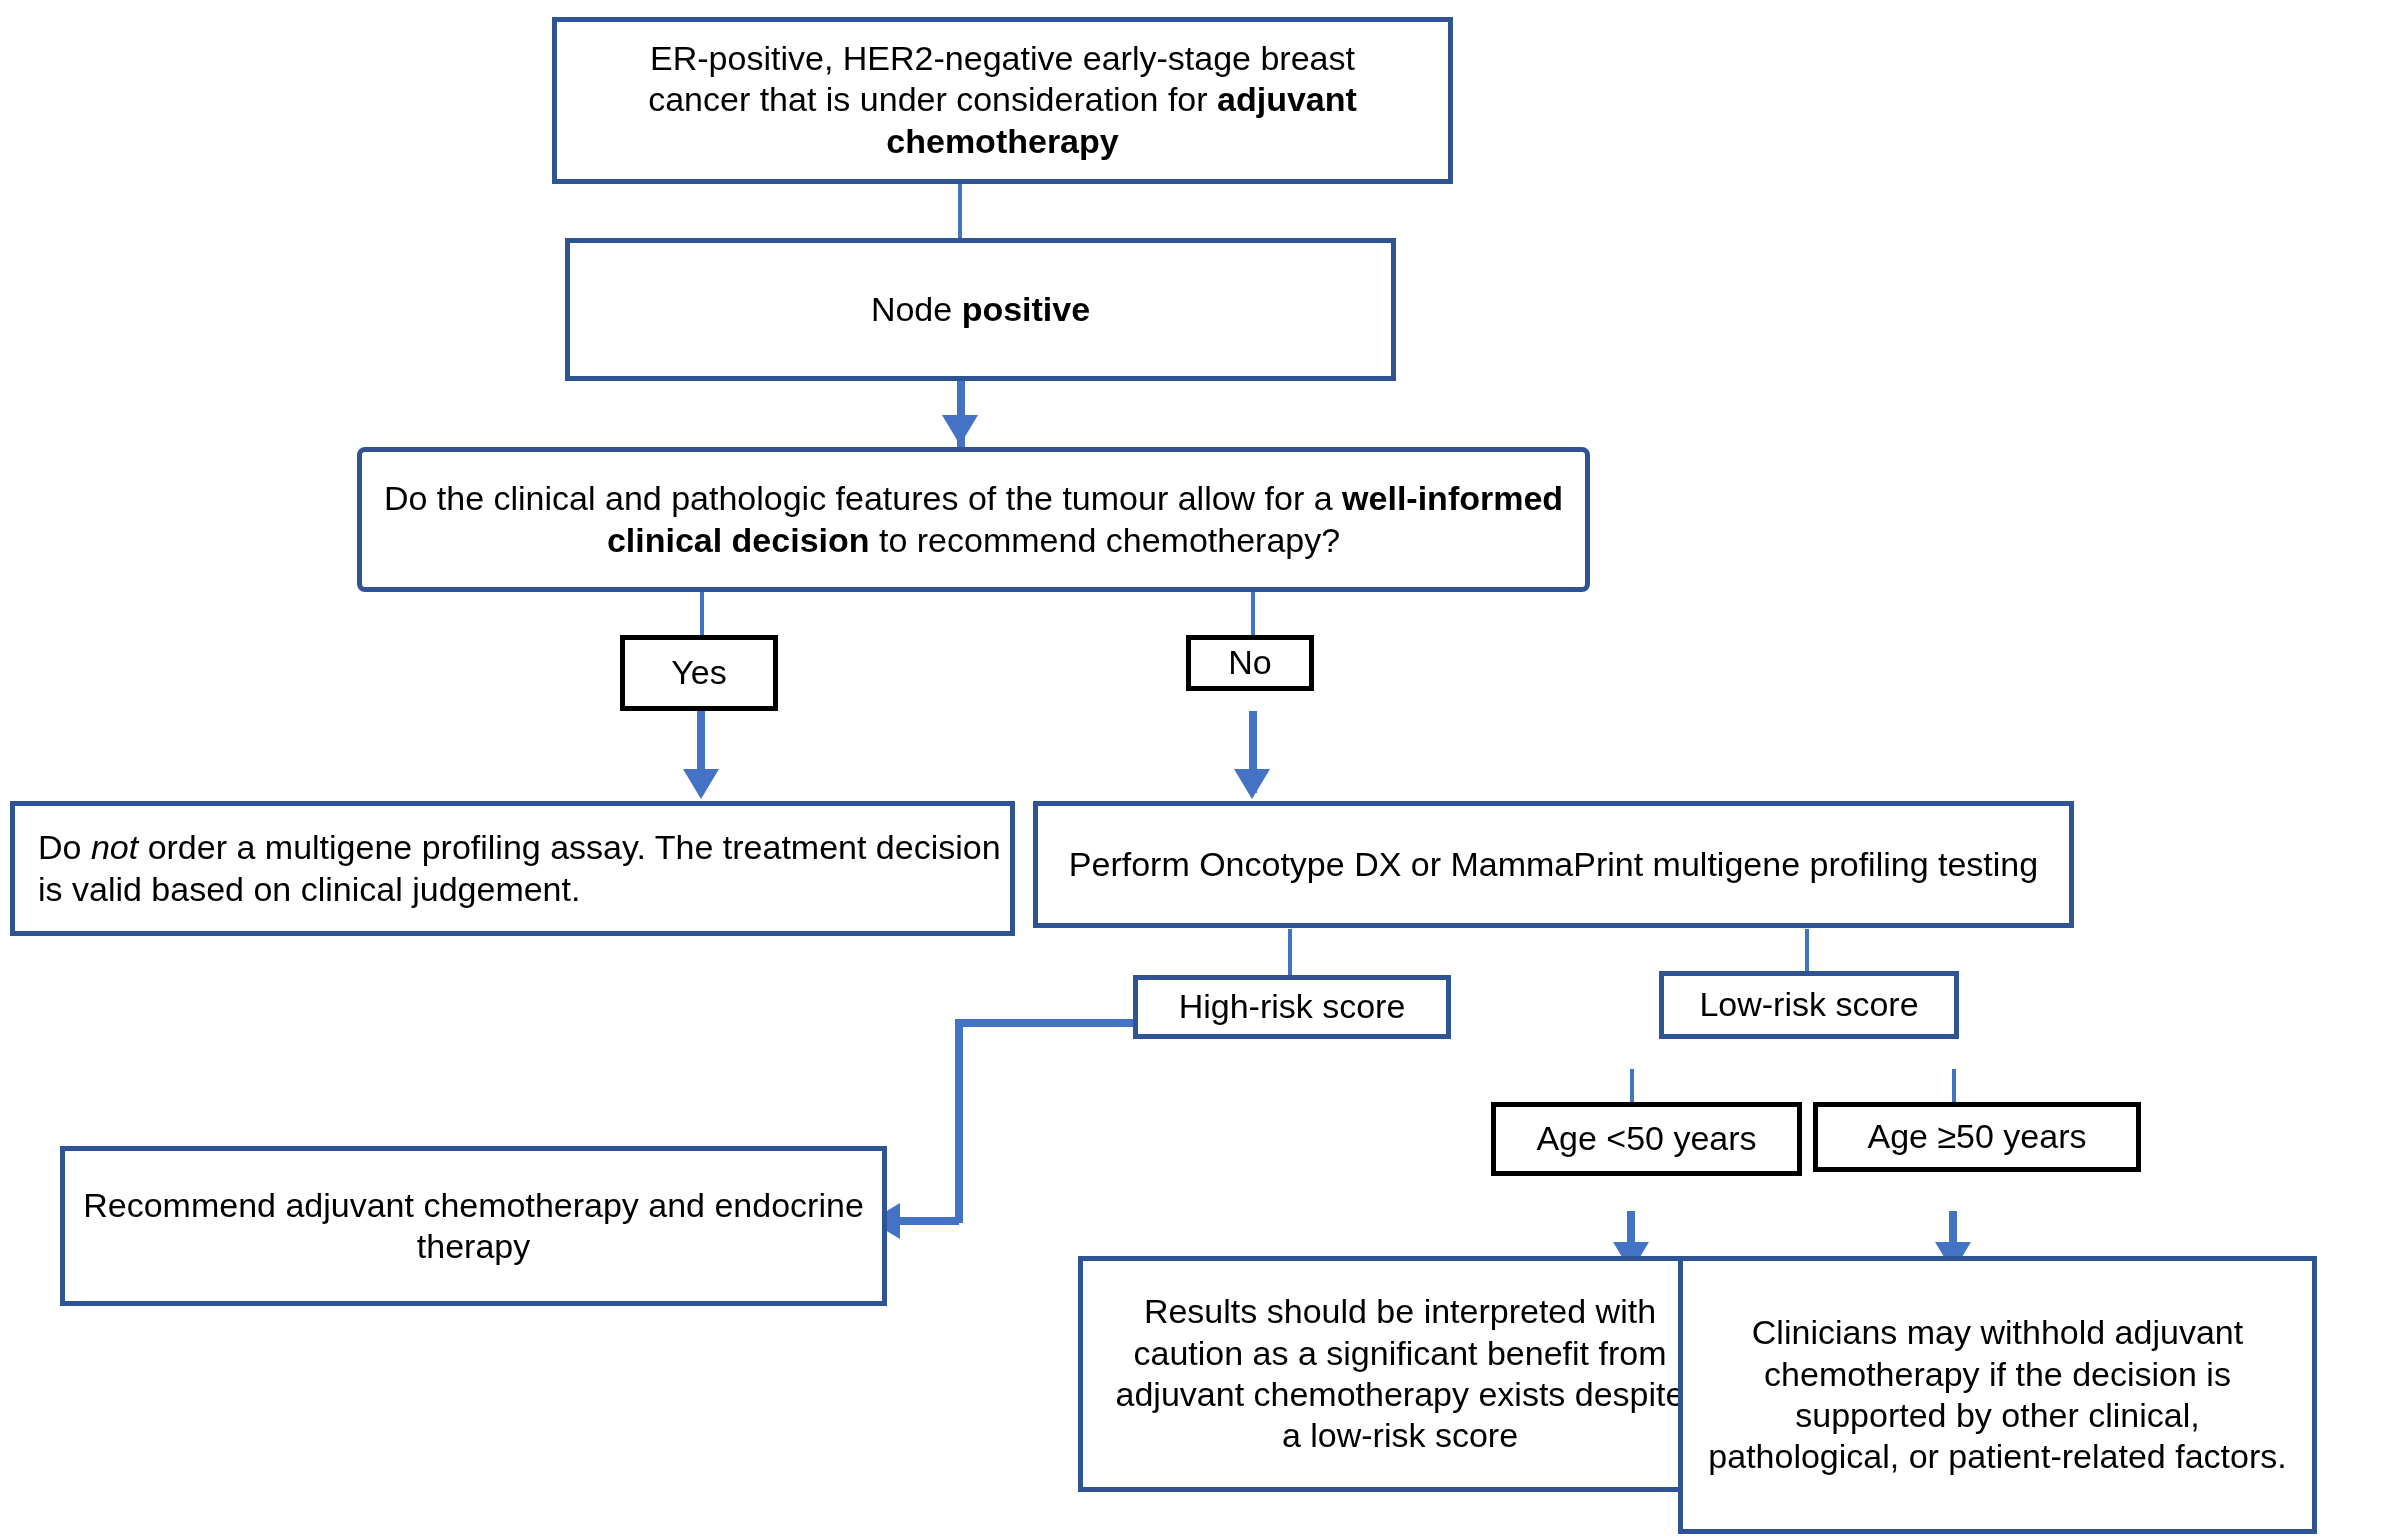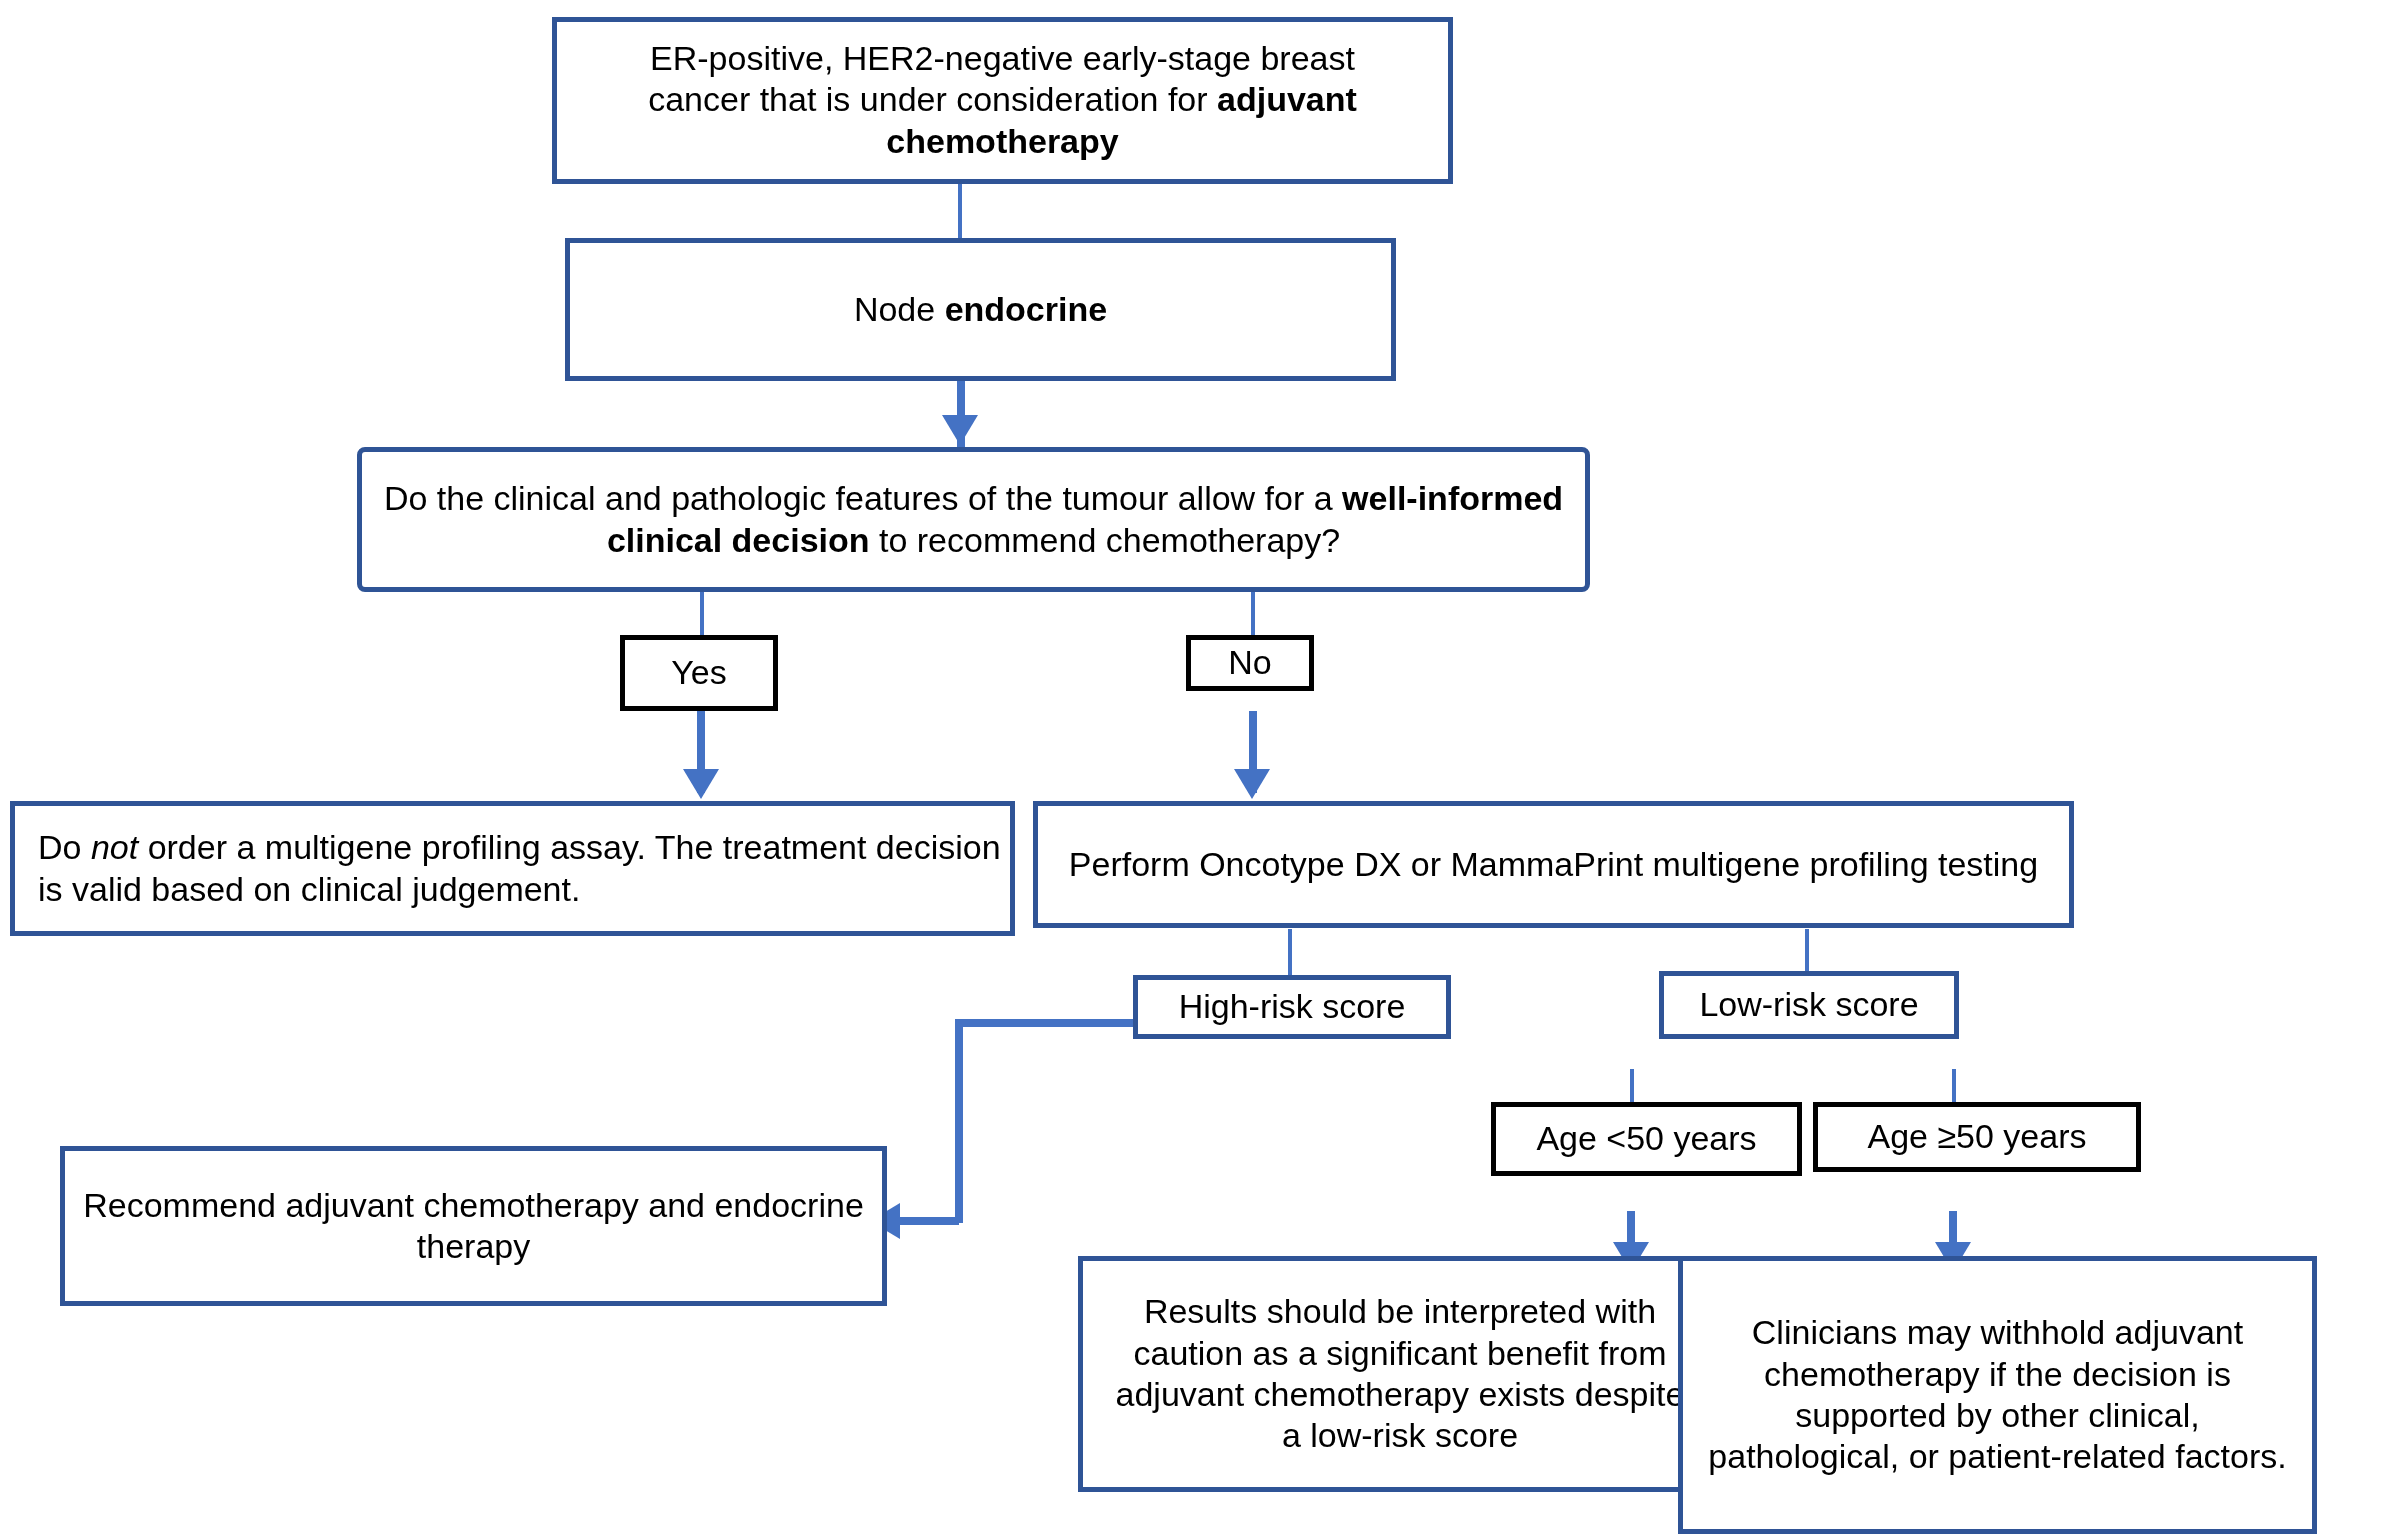--- a/index.html
+++ b/index.html
@@ -108,21 +108,21 @@
   <div class="node blue" style="left:512px; top:16.5px; width:901px; height:167px;margin-left:40px;">
     <div class="txt">
       <span>ER-positive, HER2-negative early-stage breast</span><br>
       <span>cancer that is under consideration for </span><b>adjuvant</b><br>
       <b>chemotherapy</b>
     </div>
   </div>
 
   <div class="node blue" style="left:565px; top:238px; width:831px; height:143px;">
     <div class="txt">
-      <span>Node </span><b>endocrine</b><br>
+      <span>Node </span><b>positive</b><br>
     </div>
   </div>
 
   <div class="node blue" style="left:357px; top:447px; width:1233px; height:145px;border-radius:8px;">
     <div class="txt">
       <span>Do the clinical and pathologic features of the tumour allow for a </span><b>well-informed clinical decision</b><span> to recommend chemotherapy?</span>
     </div>
   </div>
 
   <div class="node black" style="left:620px; top:635px; width:158px; height:76px;">

